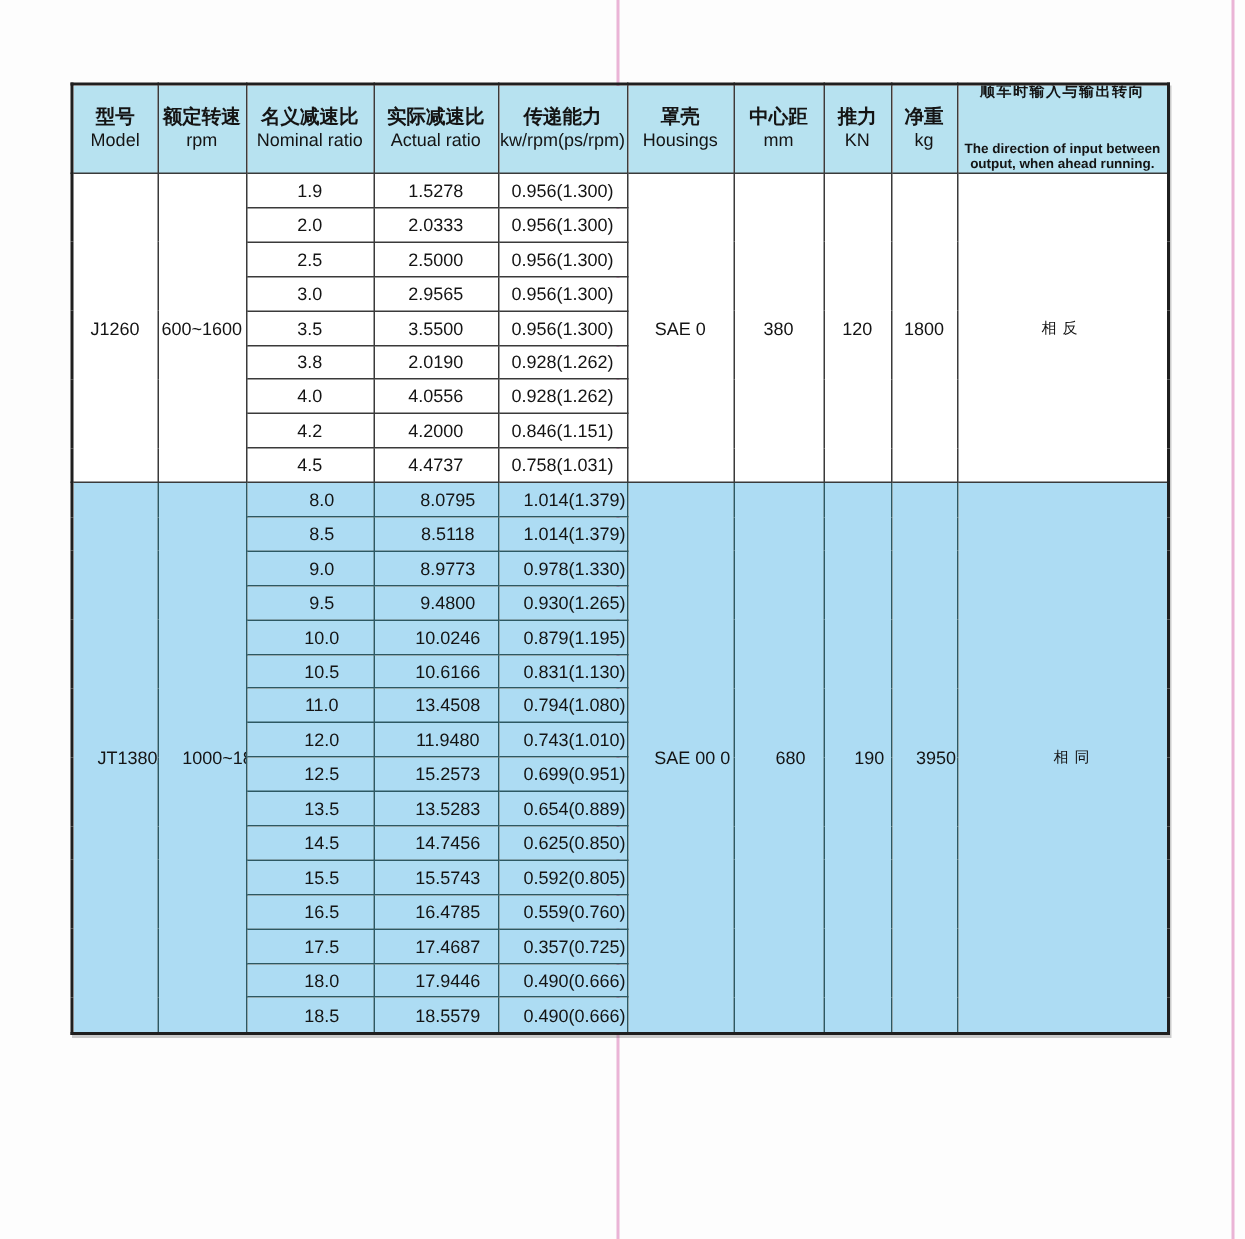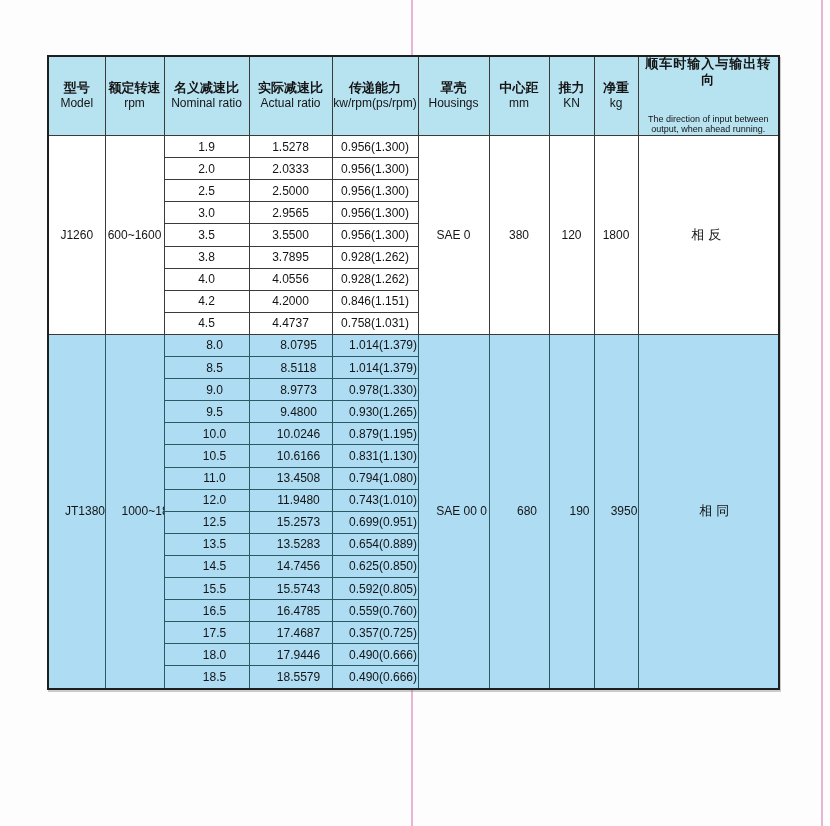--- a/index.html
+++ b/index.html
@@ -41,28 +41,28 @@
   th .zh {
     display:block;
     font-family:Liberation Mono, monospace;
     font-size:13px; font-weight:bold; line-height:1.25;
   }
   th .en {
     display:block;
     font-family:"Liberation Sans", sans-serif;
     font-size:12px; font-weight:normal; line-height:1.15;
   }
-  th.dir-col .zh { font-size:13px; letter-spacing:1px; }
-  th.dir-col .en { font-size:9px; font-weight:normal; line-height:1.2; padding:0 3px;margin-top:24px; }
+  th.dir-col .zh { font-size:10px; letter-spacing:1px; }
+  th.dir-col .en { font-size:9px; font-weight:bold; line-height:1.2; padding:0 3px;margin-top:24px; }
 
   td { font-size:12px; }
   tbody td.model-cell, tbody td.rpm-cell, tbody td.housings-cell { font-size:12px; }
   tbody td.direction-cell {
     font-family:Liberation Mono, monospace;
-    font-size:13px; letter-spacing:4px;
+    font-size:10px; letter-spacing:4px;
   }
   tbody tr.section-1 td {
     background: var(--highlight_bg, #addcf3);
     border-color:#2c5862;
     padding-left:16px;
   }
 </style>
 </head>
 <body>
 
@@ -156,21 +156,21 @@
           <td class="actual-ratio-cell">2.9565</td>
           <td class="capacity-cell">0.956(1.300)</td>
         </tr>
         <tr class="section-0">
           <td class="nominal-ratio-cell">3.5</td>
           <td class="actual-ratio-cell">3.5500</td>
           <td class="capacity-cell">0.956(1.300)</td>
         </tr>
         <tr class="section-0">
           <td class="nominal-ratio-cell">3.8</td>
-          <td class="actual-ratio-cell">3.7895</td>
+          <td class="actual-ratio-cell">2.0190</td>
           <td class="capacity-cell">0.928(1.262)</td>
         </tr>
         <tr class="section-0">
           <td class="nominal-ratio-cell">4.0</td>
           <td class="actual-ratio-cell">4.0556</td>
           <td class="capacity-cell">0.928(1.262)</td>
         </tr>
         <tr class="section-0">
           <td class="nominal-ratio-cell">4.2</td>
           <td class="actual-ratio-cell">4.2000</td>

